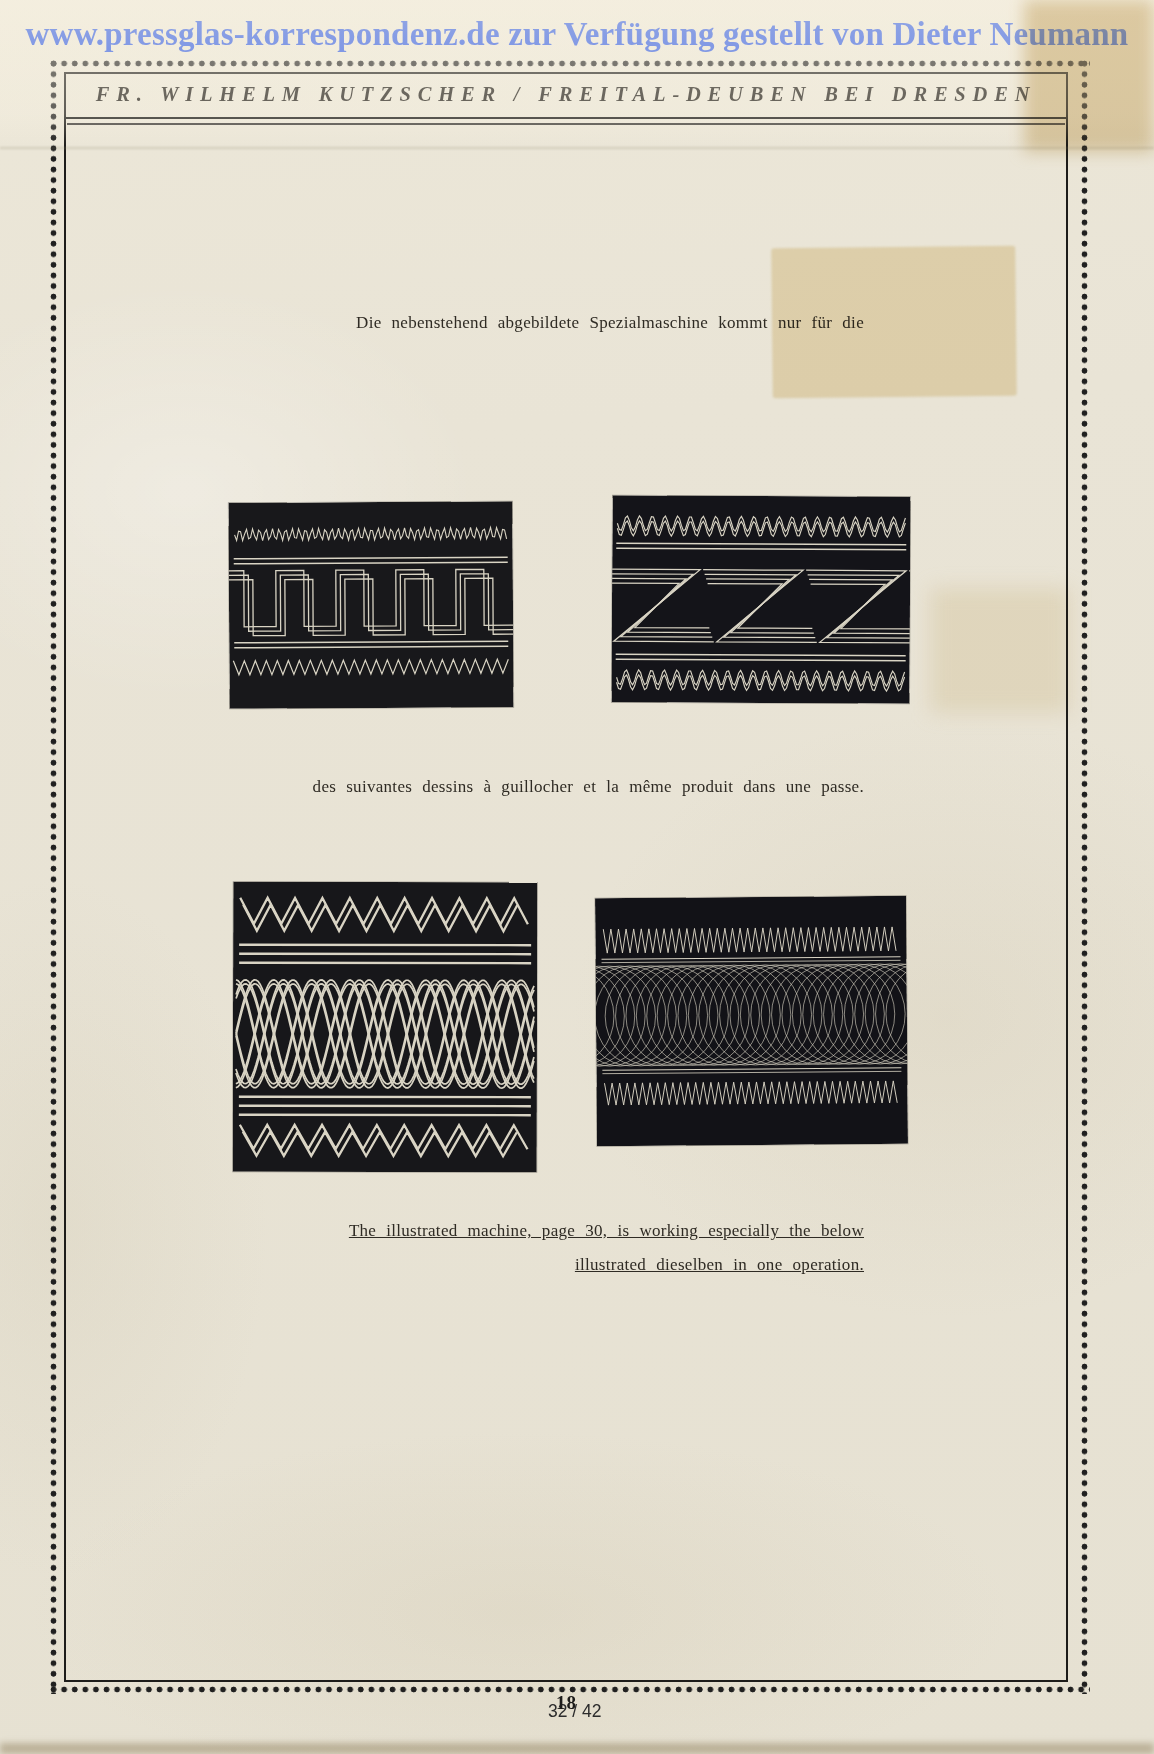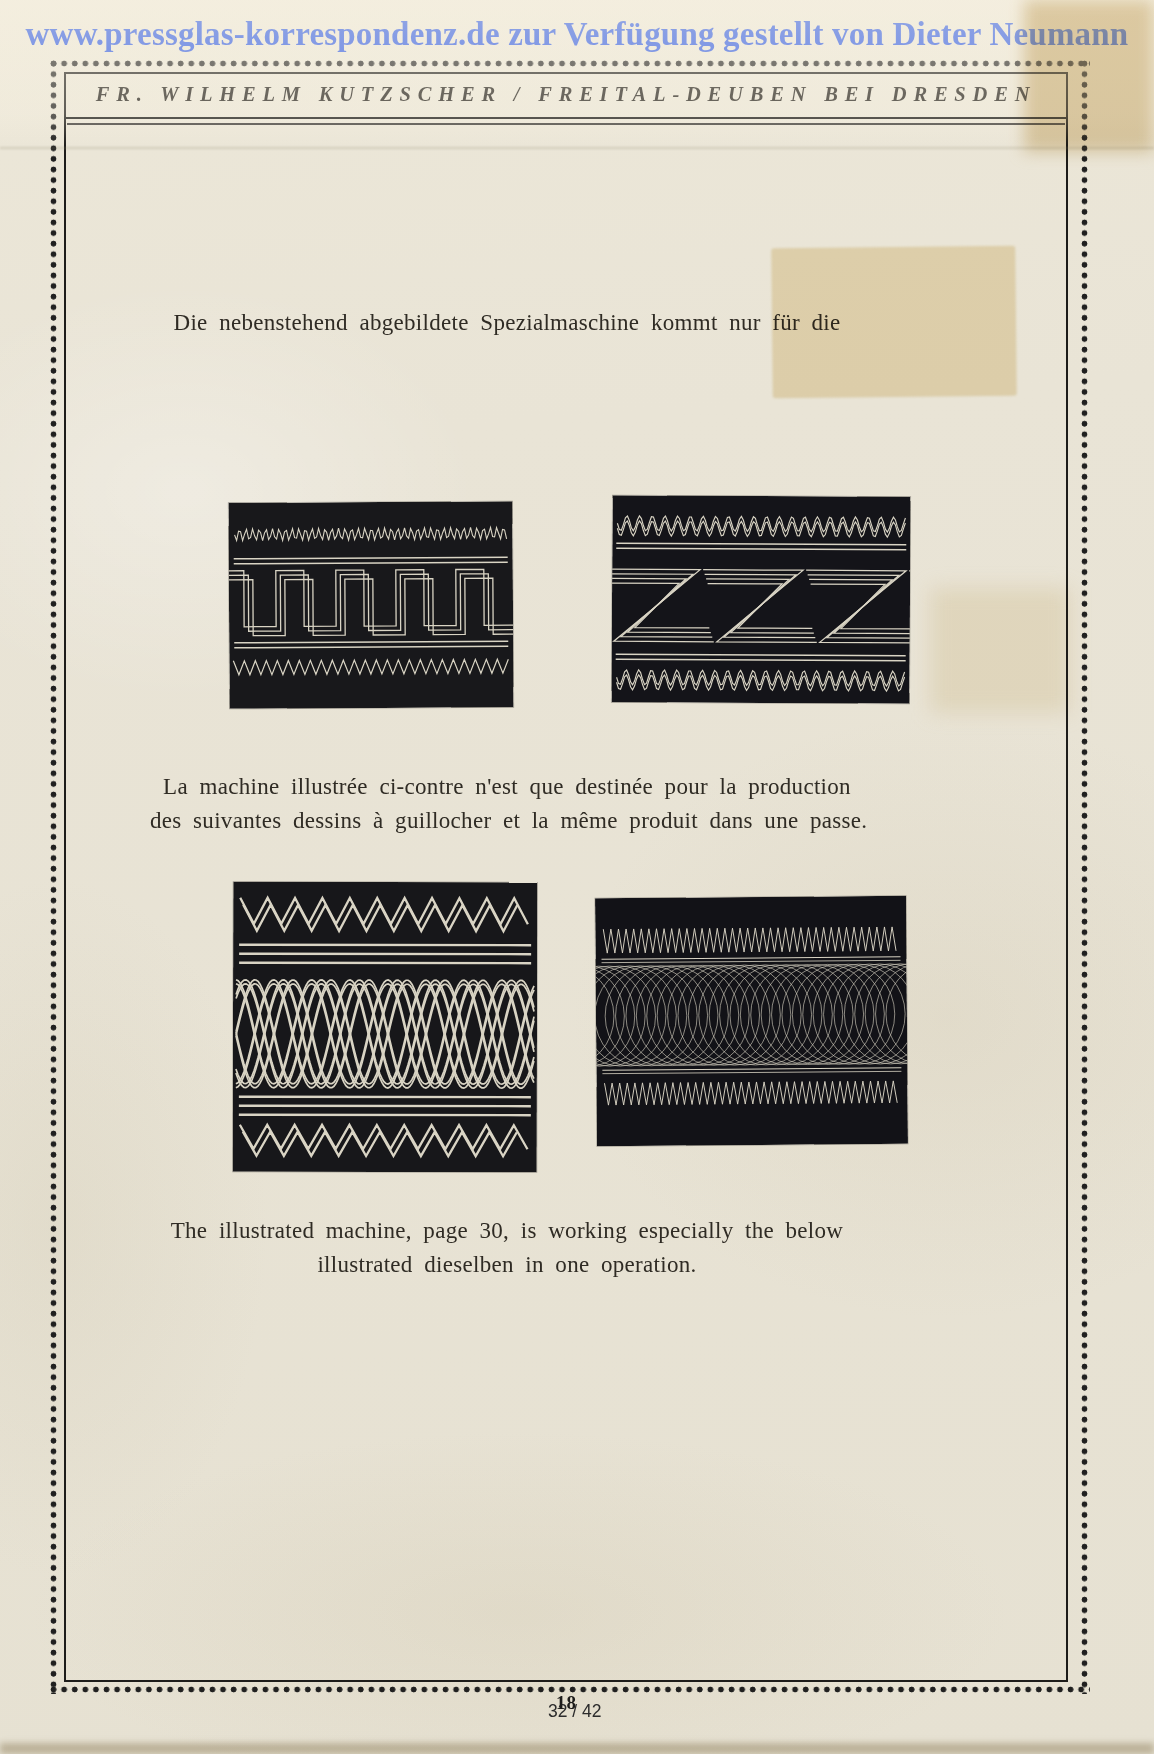--- a/index.html
+++ b/index.html
@@ -49,26 +49,26 @@
   }
   .company-band .company {
     font-style:italic; font-weight:bold; font-size:20.5px; letter-spacing:6.8px;
     white-space:nowrap; color:#201d18;
   }
   .company-rule2 { position:absolute; left:67px; top:123px; width:998px; height:1.6px;
     background:#1d1c1a; opacity:0.8; }
 
   
   .para { position:absolute; left:150px; width:714px; text-align:center; color:#2f2b24; }
-  .para .line { font-size:23px; line-height:34px; word-spacing:5.5px;
-    letter-spacing:0.3px; white-space:nowrap; }
+  .para .line { font-size:17px; line-height:34px; word-spacing:5.5px;
+    letter-spacing:0.3px; white-space:nowrap;text-align:right; }
   #para-german  { top:306px; }
   #para-german .line-spread { letter-spacing:3.6px; word-spacing:7px; }
   #para-french  { top:770px; }
-  #para-english { top:1214px; }
+  #para-english { top:1214px;text-decoration:underline; }
 
   
   .pattern { position:absolute; box-shadow:0 0 0 0.5px rgba(40,38,32,0.35); }
   .pattern svg { display:block; width:100%; height:100%; }
   #p1 { left:229px; top:502px; width:284px; height:206px; transform:rotate(-0.35deg); }
   #p2 { left:612px; top:496px; width:298px; height:207px; transform:rotate(0.3deg); }
   #p3 { left:233px; top:882px; width:304px; height:290px; transform:rotate(0.1deg); }
   #p4 { left:596px; top:897px; width:311px; height:248px; transform:rotate(-0.45deg); }
 
   
@@ -162,21 +162,20 @@
           <path d="M301.5 87.8 H376 L332 132.2 H406.5" stroke-width="1.25"></path>
           <path d="M4 159 H294" stroke-width="1.3"></path>
           <path d="M4 164 H294" stroke-width="1.3"></path>
           <path d="M5 182.0 L7 188.3 L9 188.9 L11 183.3 L13 176.5 L15 174.7 L17 179.5 L19 186.5 L21 189.5 L23 185.7 L25 178.6 L27 174.5 L29 177.2 L31 184.2 L33 189.2 L35 187.7 L37 181.1 L39 175.3 L41 175.5 L43 181.6 L45 188.1 L47 189.0 L49 183.7 L51 176.8 L53 174.6 L55 179.1 L57 186.2 L59 189.5 L61 186.0 L63 178.9 L65 174.6 L67 176.9 L69 183.8 L71 189.1 L73 187.9 L75 181.4 L77 175.4 L79 175.4 L81 181.3 L83 187.8 L85 189.1 L87 184.0 L89 177.1 L91 174.6 L93 178.8 L95 185.9 L97 189.5 L99 186.3 L101 179.3 L103 174.7 L105 176.7 L107 183.5 L109 189.0 L111 188.2 L113 181.8 L115 175.6 L117 175.2 L119 180.9 L121 187.6 L123 189.2 L125 184.4 L127 177.4 L129 174.5 L131 178.4 L133 185.6 L135 189.5 L137 186.6 L139 179.6 L141 174.8 L143 176.4 L145 183.1 L147 188.8 L149 188.4 L151 182.2 L153 175.8 L155 175.0 L157 180.5 L159 187.3 L161 189.3 L163 184.7 L165 177.7 L167 174.5 L169 178.1 L171 185.2 L173 189.4 L175 186.9 L177 180.0 L179 174.9 L181 176.2 L183 182.7 L185 188.6 L187 188.6 L189 182.6 L191 176.1 L193 174.9 L195 180.2 L197 187.1 L199 189.4 L201 185.1 L203 178.0 L205 174.5 L207 177.8 L209 184.9 L211 189.4 L213 187.2 L215 180.3 L217 175.0 L219 175.9 L221 182.4 L223 188.5 L225 188.7 L227 182.9 L229 176.3 L231 174.8 L233 179.8 L235 186.8 L237 189.5 L239 185.4 L241 178.3 L243 174.5 L245 177.5 L247 184.5 L249 189.3 L251 187.5 L253 180.7 L255 175.1 L257 175.7 L259 182.0 L261 188.3 L263 188.9 L265 183.3 L267 176.5 L269 174.7 L271 179.5 L273 186.5 L275 189.5 L277 185.7 L279 178.6 L281 174.5 L283 177.2 L285 184.2 L287 189.2 L289 187.7 L291 181.1 L293 175.3" stroke-width="1.15"></path>
           <path d="M5 187.0 L7 193.3 L9 193.9 L11 188.3 L13 181.5 L15 179.7 L17 184.5 L19 191.5 L21 194.5 L23 190.7 L25 183.6 L27 179.5 L29 182.2 L31 189.2 L33 194.2 L35 192.7 L37 186.1 L39 180.3 L41 180.5 L43 186.6 L45 193.1 L47 194.0 L49 188.7 L51 181.8 L53 179.6 L55 184.1 L57 191.2 L59 194.5 L61 191.0 L63 183.9 L65 179.6 L67 181.9 L69 188.8 L71 194.1 L73 192.9 L75 186.4 L77 180.4 L79 180.4 L81 186.3 L83 192.8 L85 194.1 L87 189.0 L89 182.1 L91 179.6 L93 183.8 L95 190.9 L97 194.5 L99 191.3 L101 184.3 L103 179.7 L105 181.7 L107 188.5 L109 194.0 L111 193.2 L113 186.8 L115 180.6 L117 180.2 L119 185.9 L121 192.6 L123 194.2 L125 189.4 L127 182.4 L129 179.5 L131 183.4 L133 190.6 L135 194.5 L137 191.6 L139 184.6 L141 179.8 L143 181.4 L145 188.1 L147 193.8 L149 193.4 L151 187.2 L153 180.8 L155 180.0 L157 185.5 L159 192.3 L161 194.3 L163 189.7 L165 182.7 L167 179.5 L169 183.1 L171 190.2 L173 194.4 L175 191.9 L177 185.0 L179 179.9 L181 181.2 L183 187.7 L185 193.6 L187 193.6 L189 187.6 L191 181.1 L193 179.9 L195 185.2 L197 192.1 L199 194.4 L201 190.1 L203 183.0 L205 179.5 L207 182.8 L209 189.9 L211 194.4 L213 192.2 L215 185.3 L217 180.0 L219 180.9 L221 187.4 L223 193.5 L225 193.7 L227 187.9 L229 181.3 L231 179.8 L233 184.8 L235 191.8 L237 194.5 L239 190.4 L241 183.3 L243 179.5 L245 182.5 L247 189.5 L249 194.3 L251 192.5 L253 185.7 L255 180.1 L257 180.7 L259 187.0 L261 193.3 L263 193.9 L265 188.3 L267 181.5 L269 179.7 L271 184.5 L273 191.5 L275 194.5 L277 190.7 L279 183.6 L281 179.5 L283 182.2 L285 189.2 L287 194.2 L289 192.7 L291 186.1 L293 180.3" stroke-width="1.15"></path>
         </g>
       </svg>
     </div>
 
   <div class="para" id="para-french">
-    <div class="line">La machine illustrée ci-contre n'est que destinée pour la production</div>
     <div class="line">des suivantes dessins à guillocher et la même produit dans une passe.</div>
   </div>
 
   <div class="pattern" id="p3">
       <svg viewBox="0 0 304 290" preserveAspectRatio="none">
         <rect width="304" height="290" fill="#17171a"></rect>
         <g stroke="#d9d4c4" fill="none" stroke-linecap="butt" stroke-linejoin="miter">
           <path d="M7.0 16.0 L20.7 42.0 L34.4 16.0 L48.1 42.0 L61.8 16.0 L75.5 42.0 L89.2 16.0 L102.9 42.0 L116.6 16.0 L130.3 42.0 L144.0 16.0 L157.7 42.0 L171.4 16.0 L185.1 42.0 L198.8 16.0 L212.5 42.0 L226.2 16.0 L239.9 42.0 L253.6 16.0 L267.3 42.0 L281.0 16.0 L294.7 42.0" stroke-width="2.3"></path>
           <path d="M10.0 23.0 L23.7 49.0 L37.4 23.0 L51.1 49.0 L64.8 23.0 L78.5 49.0 L92.2 23.0 L105.9 49.0 L119.6 23.0 L133.3 49.0 L147.0 23.0 L160.7 49.0 L174.4 23.0 L188.1 49.0 L201.8 23.0 L215.5 49.0 L229.2 23.0 L242.9 49.0 L256.6 23.0 L270.3 49.0 L284.0 23.0" stroke-width="2.3"></path>
           <path d="M6 63 H298" stroke-width="2.3"></path>

